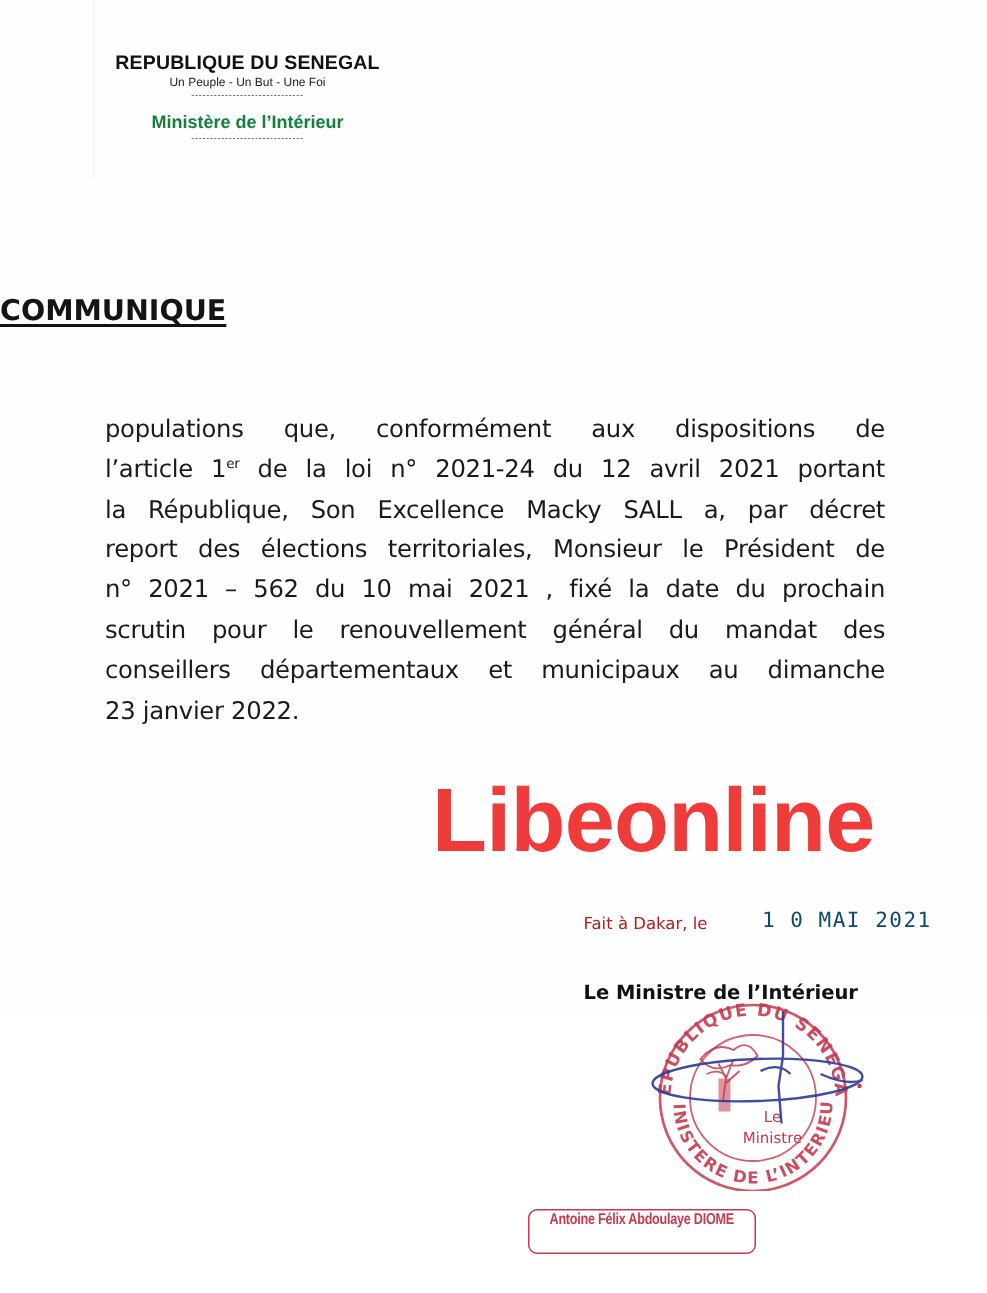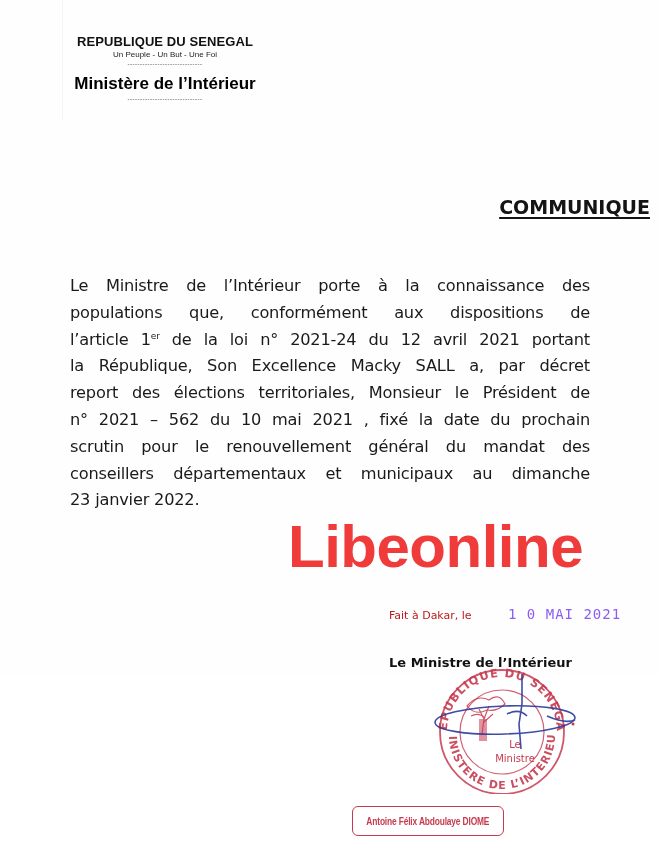--- a/index.html
+++ b/index.html
@@ -45,30 +45,30 @@
       font-family: "Liberation Sans", sans-serif;
       font-size: 6px;
       letter-spacing: 0.5px;
       color: #333;
       line-height: 8px;
       margin-top: 1px;
     }
     .ministry {
       font-family: "Liberation Sans", sans-serif;
       font-weight: bold;
-      font-size: 17px;
+      font-size: 12px;
       margin-top: 6px;
-      color: #000000;
+      color: #15803d;
     }
     .title {
       position: absolute;
       left: 0;
       width: 650px;
       top: 196px;
-      text-align: right;
+      text-align: left;
       font-family: "DejaVu Sans", sans-serif;
       font-weight: bold;
       font-size: 19px;
       text-decoration: underline;
       text-underline-offset: 3px;
       text-decoration-thickness: 2px;
       color: #141414;
     }
     .body-text {
       position: absolute;
@@ -114,21 +114,21 @@
       font-size: 11px;
       color: #b91c1c;
       white-space: nowrap;
     }
     .stamp-date {
       position: absolute;
       left: 508px;
       top: 606px;
       font-family: "DejaVu Sans Mono", monospace;
       font-size: 14px;
-      color: #8b5cf6;
+      color: #0c4a6e;
       letter-spacing: 1px;
       white-space: nowrap;
     }
     .signatory-title {
       position: absolute;
       left: 389px;
       top: 655px;
       font-family: "DejaVu Sans", sans-serif;
       font-weight: bold;
       font-size: 13px;
@@ -146,21 +146,21 @@
     .name-stamp {
       position: absolute;
       left: 352px;
       top: 806px;
       width: 152px;
       height: 30px;
       border: 1.5px solid #c63a4f;
       border-radius: 6px;
       box-sizing: border-box;
       display: flex;
-      align-items: center;
+      align-items: flex-start;
       justify-content: center;
     }
     .name-stamp span {
       font-family: "Liberation Sans", sans-serif;
       font-weight: bold;
       font-size: 10.5px;
       color: #c63a4f;
       transform: scaleX(0.8);
       white-space: nowrap;
       letter-spacing: -0.2px;
@@ -184,21 +184,20 @@
     <div class="republic">REPUBLIQUE DU SENEGAL</div>
     <div class="motto">Un Peuple - Un But - Une Foi</div>
     <div class="dashes">------------------------------</div>
     <div class="ministry">Ministère de l’Intérieur</div>
     <div class="dashes">------------------------------</div>
   </div>
 
   <div class="title">COMMUNIQUE</div>
 
   <div class="body-text">
-    <span class="line">Le Ministre de l’Intérieur porte à la connaissance des</span>
     <span class="line">populations que, conformément aux dispositions de</span>
     <span class="line"><span>l’article 1</span><sup>er</sup><span> de la loi n° 2021-24 du 12 avril 2021 portant</span></span>
     <span class="line">la République, Son Excellence Macky SALL a, par décret</span>
     <span class="line">report des élections territoriales, Monsieur le Président de</span>
     <span class="line">n° 2021 – 562 du 10 mai 2021 ,  fixé la date du prochain</span>
     <span class="line">scrutin pour le renouvellement général du mandat des</span>
     <span class="line">conseillers départementaux et municipaux au dimanche</span>
     <span class="line last">23 janvier 2022.</span>
   </div>
 

